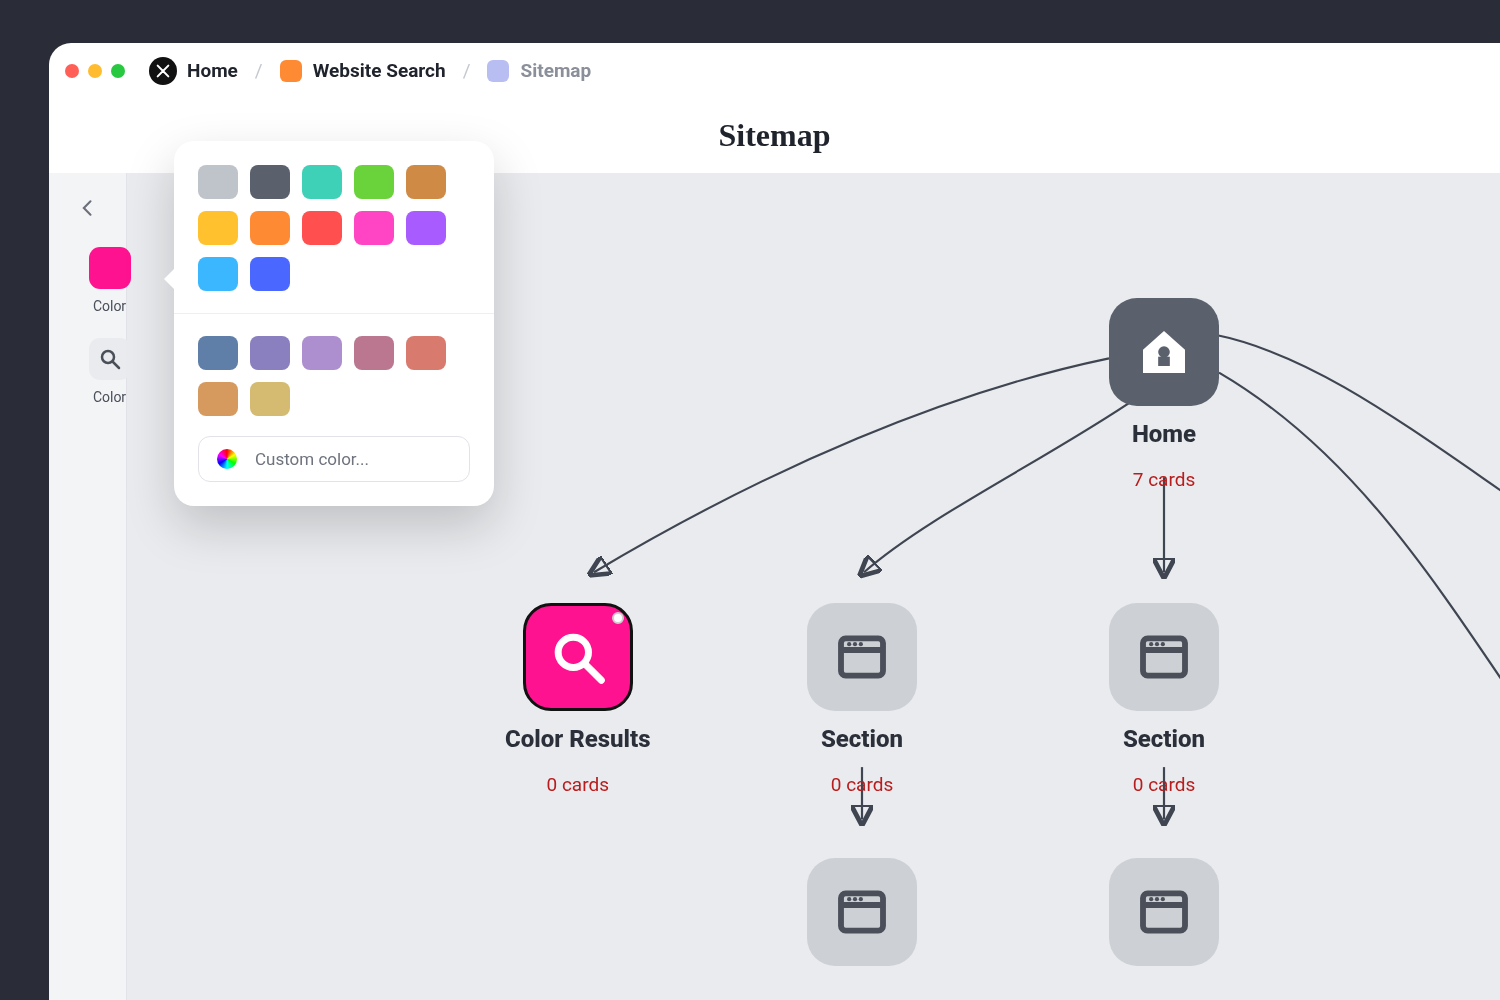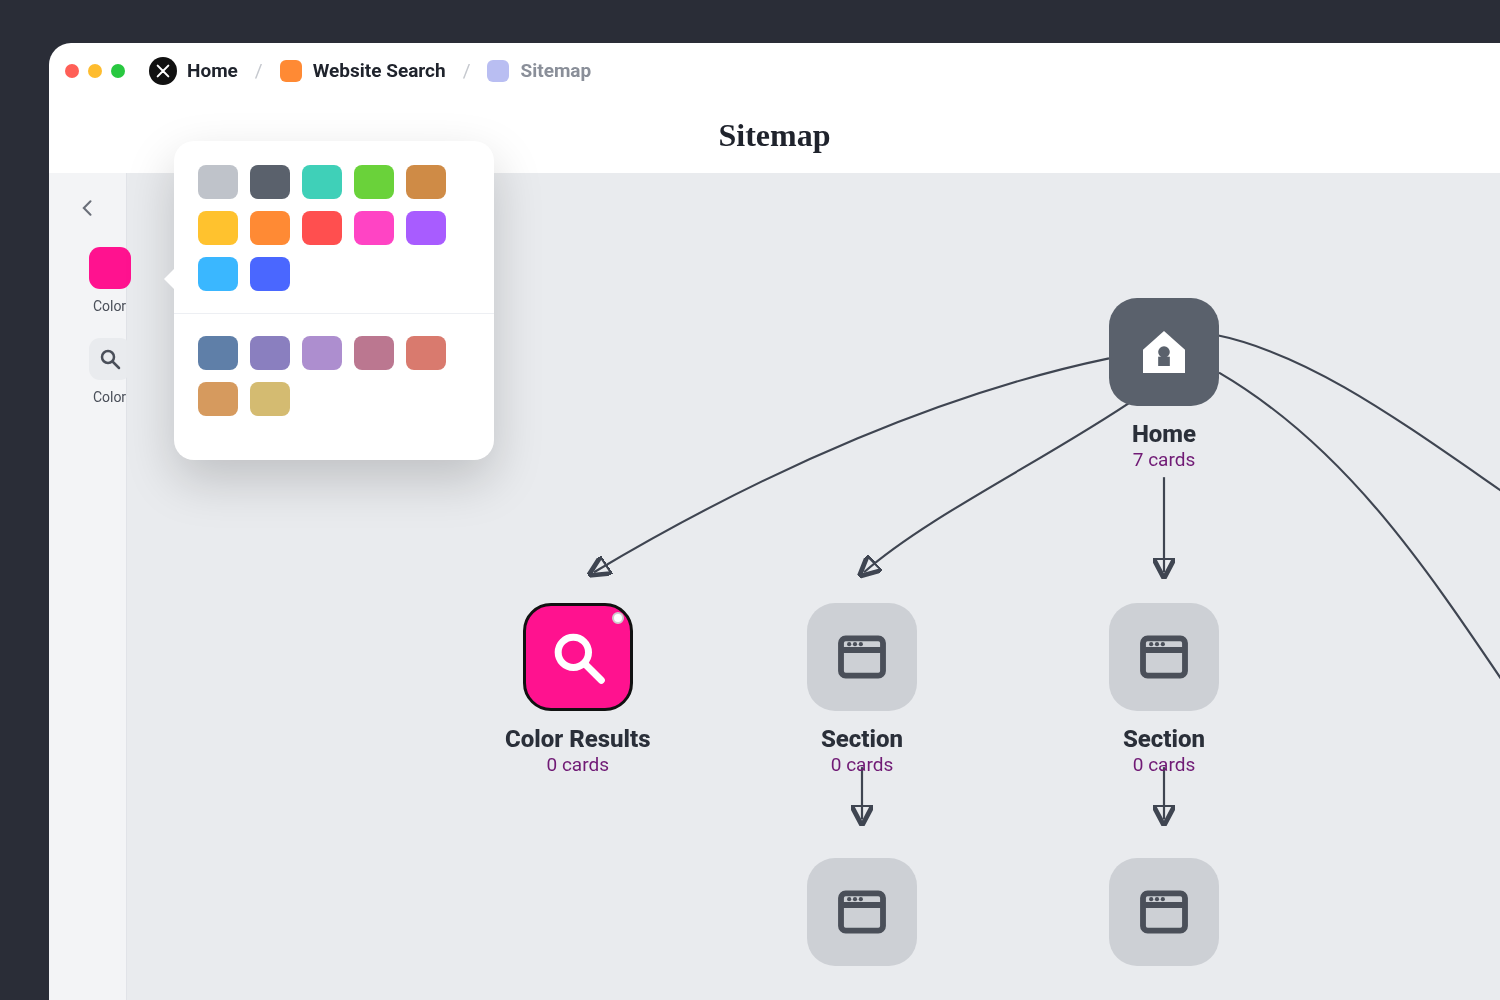--- a/index.html
+++ b/index.html
@@ -90,21 +90,21 @@
   }
   
   .node { position:absolute; display:flex; flex-direction:column; align-items:center; text-align:center;}
   .tile { width:110px; height:108px; border-radius:28px; display:flex; align-items:center; justify-content:center; position:relative;}
   .tile.dark { background:#5a616c; }
   .tile.gray { background:#cdd0d5; }
   .tile.pink { background:#ff128f; border:3px solid #111; }
   .tile.pink .dot { position:absolute; top:6px; right:6px; width:12px; height:12px; border-radius:50%; background:#fff; border:2px solid #cfcfcf;}
   .tile svg { width:56px; height:56px; }
   .node-title { margin-top:14px; font-size:24px; font-weight:800; color:#2a2f39;}
-  .node-sub { margin-top:0; font-size:19px; color:#701a75;}
+  .node-sub { margin-top:20px; font-size:19px; color:#b91c1c;}
   svg.links { position:absolute; inset:0; width:100%; height:100%; pointer-events:none;}
   svg.links path, svg.links line { stroke:#3f4551; stroke-width:2.2; fill:none;}
 </style>
 </head>
 <body>
 
 <div class="app-window">
 
   <div class="titlebar">
     <div class="traffic-lights">
@@ -269,15 +269,19 @@
     <div class="swatch-grid" id="pg2">
         <div class="sw" style="background: rgb(95, 127, 168);"></div>
         <div class="sw" style="background: rgb(138, 127, 191);"></div>
         <div class="sw" style="background: rgb(173, 142, 207);"></div>
         <div class="sw" style="background: rgb(187, 119, 144);"></div>
         <div class="sw" style="background: rgb(217, 122, 110);"></div>
         <div class="sw" style="background: rgb(214, 154, 94);"></div>
         <div class="sw" style="background: rgb(212, 187, 113);"></div>
       </div>
     <div style="height:20px"></div>
+    <div class="custom-btn">
+      <span class="wheel"></span>
+      <span>Custom color...</span>
+    </div>
   </div>
 
 </div>
 
 </body></html>

